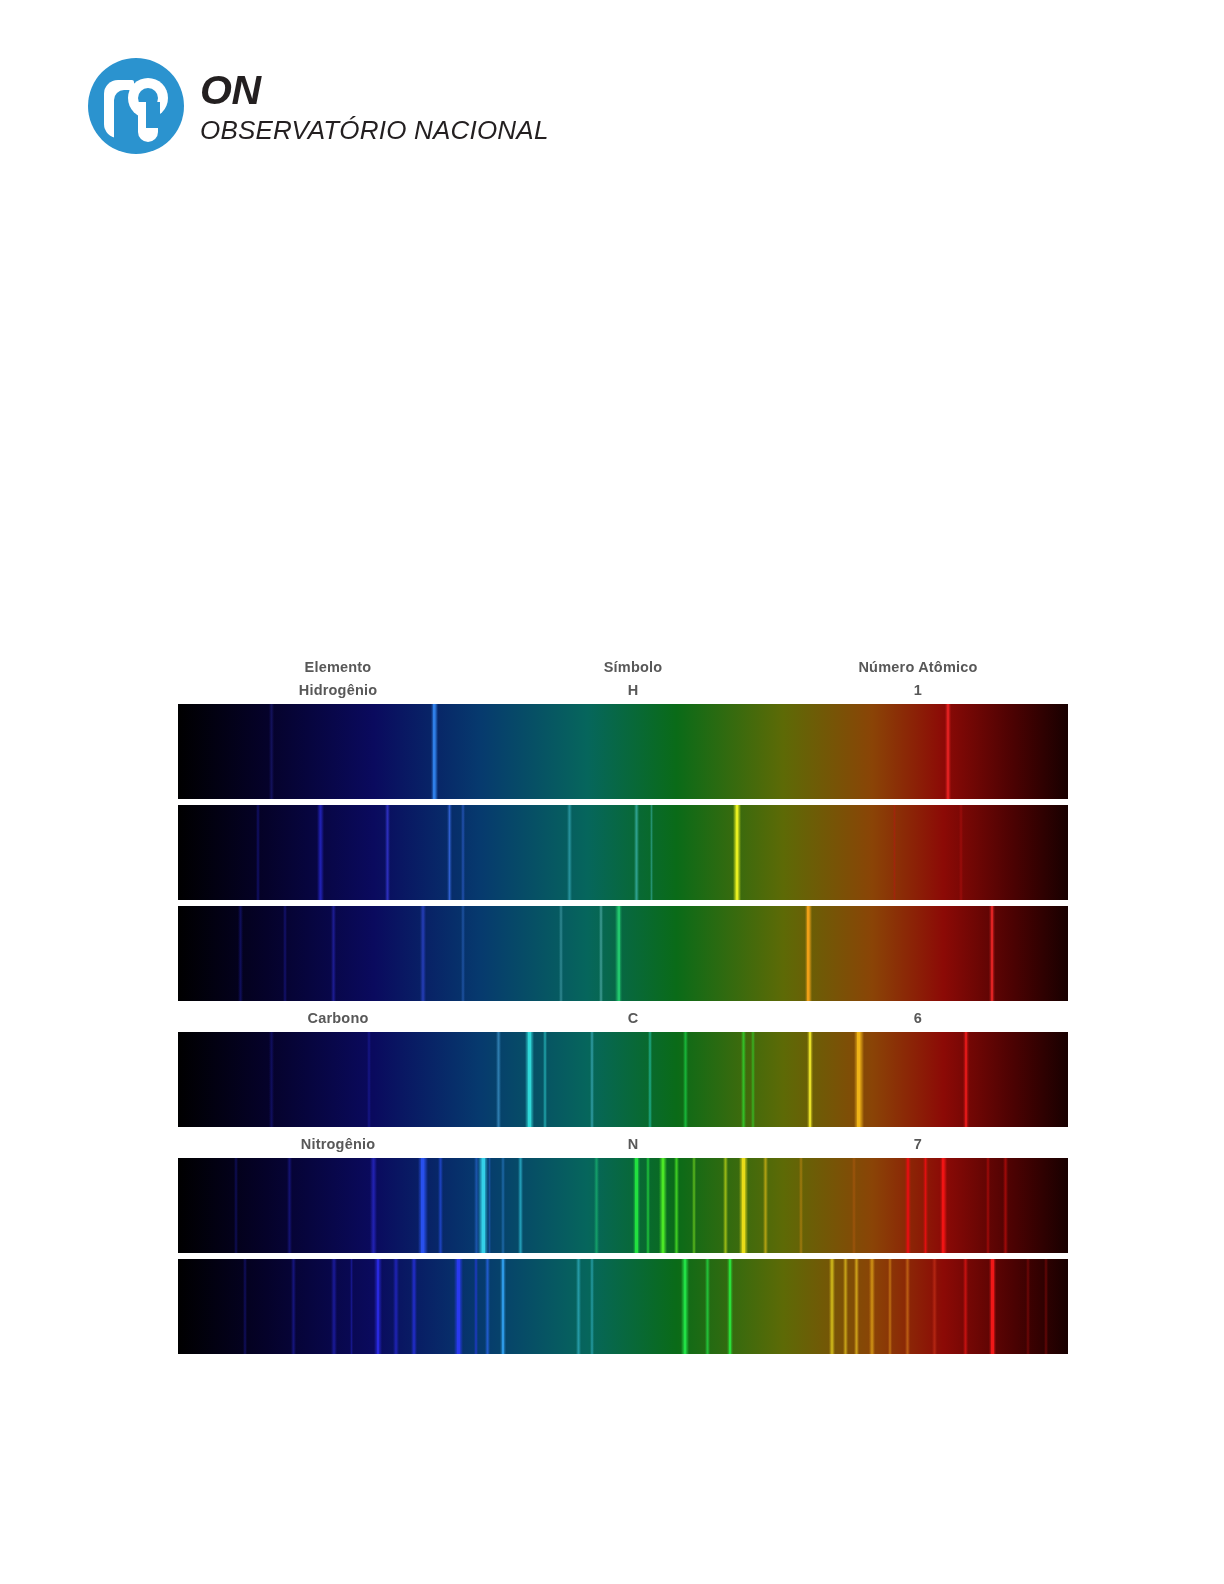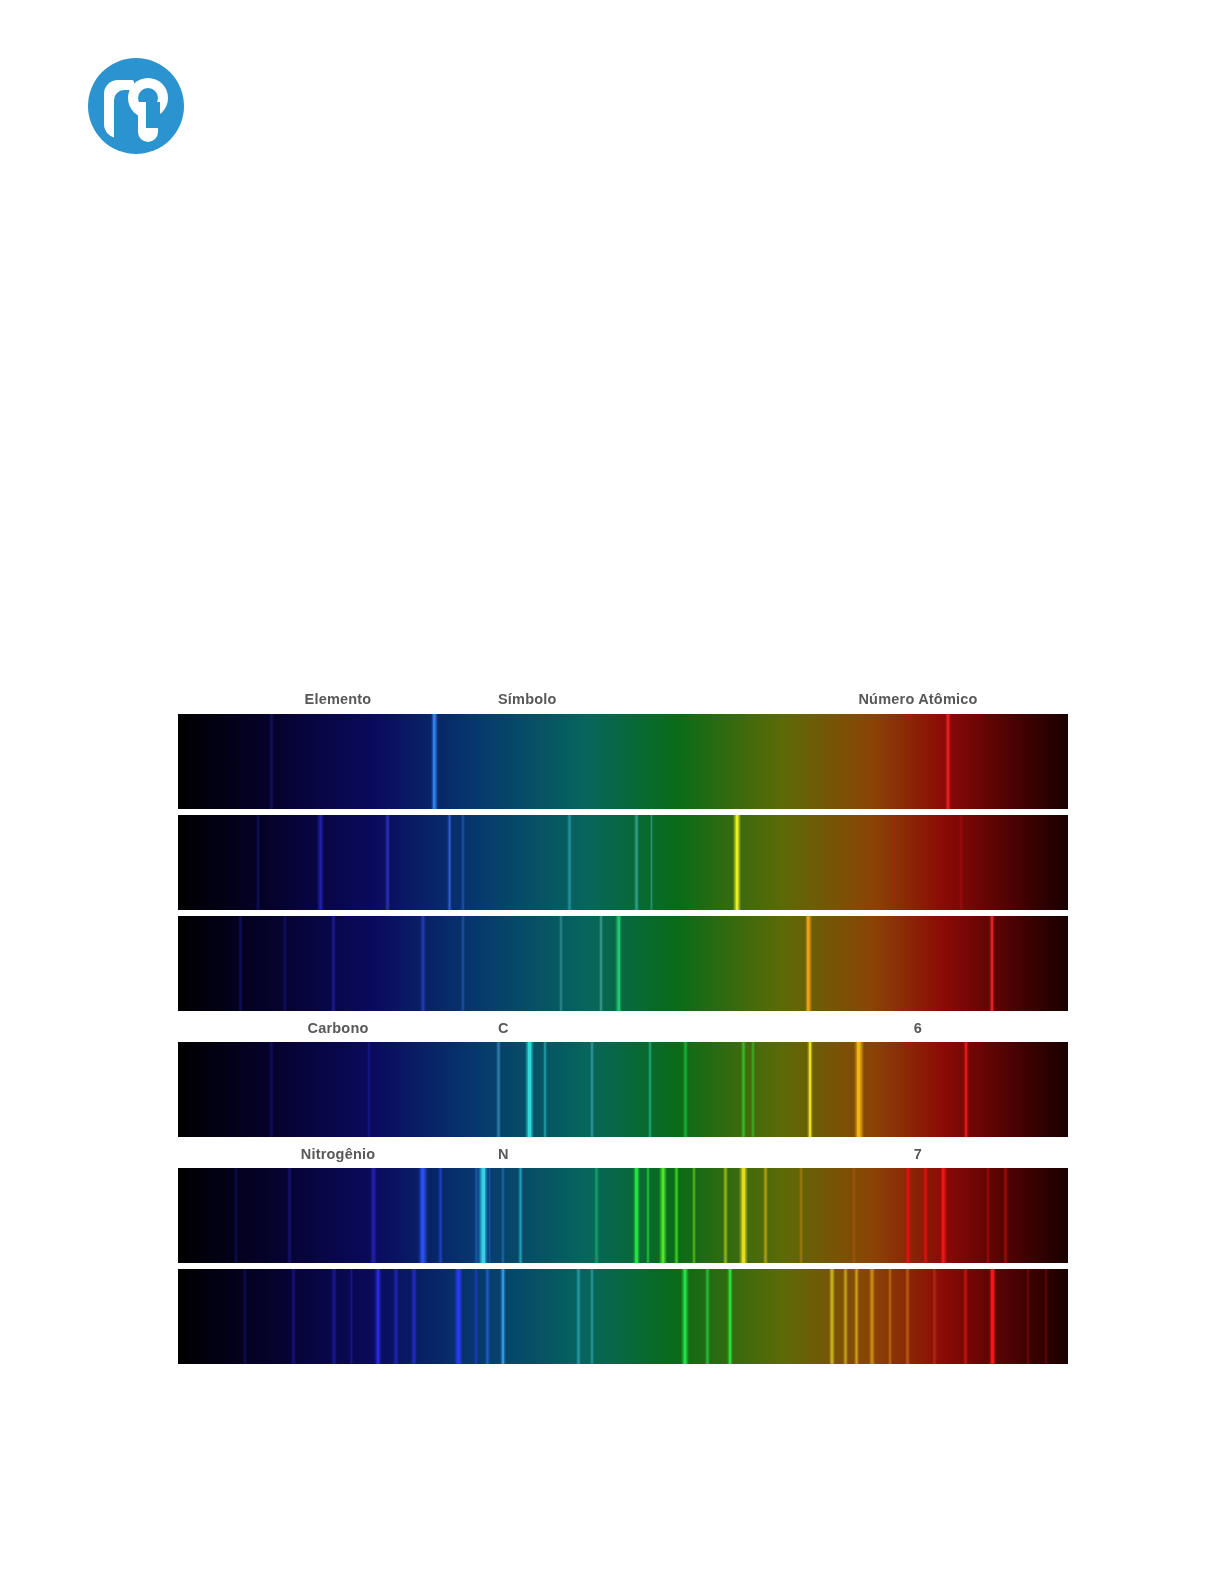--- a/index.html
+++ b/index.html
@@ -124,28 +124,27 @@
     display: flex;
     width: 890px;
     color: #585858;
     font-size: 14.5px;
     font-weight: bold;
     letter-spacing: 0.2px;
   }
   .table-head-row {
     height: 24px;
     align-items: center;
-    margin-top: 32px;
   }
   .element-label-row {
     height: 22px;
     align-items: center;
   }
   .col-element  { width: 320px; text-align: center; }
-  .col-symbol   { width: 270px; text-align: left; }
+  .col-symbol   { width: 270px; text-align: center; }
   .col-number   { width: 300px; text-align: center; }
 
   .spectrum-strip {
     width: 890px;
     height: 95px;
     position: relative;
     overflow: hidden;
     background: #000;
     margin-top: 3px;
     margin-bottom: 6px;
@@ -170,31 +169,40 @@
 <div id="page-header">
   <div id="logo-mark">
     <div class="disc"></div>
     <div class="glyph-left"></div>
     <div class="glyph-left-cut"></div>
     <div class="glyph-ring"></div>
     <div class="glyph-ring-inner"></div>
     <div class="glyph-tail"></div>
     <div class="glyph-tail-cut"></div>
   </div>
+  <div id="logo-text">
+    <div id="logo-acronym">ON</div>
+    <div id="logo-fullname">OBSERVATÓRIO NACIONAL</div>
+  </div>
 </div>
 
 <div id="spectra-table">
 
   <div class="table-head-row">
     <div class="col-element">Elemento</div>
     <div class="col-symbol">Símbolo</div>
     <div class="col-number">Número Atômico</div>
   </div>
 
   <div id="rows-container">
+      <div class="element-label-row">
+        <div class="col-element">Hidrogênio</div>
+        <div class="col-symbol">H</div>
+        <div class="col-number">1</div>
+      </div>
       <div class="spectrum-strip">
         <div class="spectrum-base" style="background: linear-gradient(to right, rgb(0, 0, 0) 0%, rgb(5, 2, 42) 10%, rgb(10, 10, 94) 22%, rgb(6, 58, 110) 34%, rgb(6, 102, 92) 46%, rgb(10, 107, 24) 56%, rgb(93, 106, 6) 68%, rgb(138, 68, 6) 78%, rgb(140, 10, 6) 86%, rgb(74, 2, 2) 94%, rgb(24, 0, 0) 100%);"></div>
         <div class="spectrum-lines">
           <div class="spec-line" style="left: calc(10.5% - 2.4px); width: 4.8px; background: linear-gradient(to right, rgba(0, 0, 0, 0) 0%, rgb(42, 42, 170) 45%, rgb(42, 42, 170) 55%, rgba(0, 0, 0, 0) 100%); opacity: 0.35;"></div>
           <div class="spec-line" style="left: calc(28.8% - 3.52px); width: 7.04px; background: linear-gradient(to right, rgba(0, 0, 0, 0) 0%, rgb(47, 127, 232) 45%, rgb(47, 127, 232) 55%, rgba(0, 0, 0, 0) 100%); opacity: 1;"></div>
           <div class="spec-line" style="left: calc(28.8% - 1.1px); width: 2.2px; background: rgb(47, 127, 232); opacity: 1;"></div>
           <div class="spec-line" style="left: calc(86.5% - 3.2px); width: 6.4px; background: linear-gradient(to right, rgba(0, 0, 0, 0) 0%, rgb(224, 32, 32) 45%, rgb(224, 32, 32) 55%, rgba(0, 0, 0, 0) 100%); opacity: 0.95;"></div>
           <div class="spec-line" style="left: calc(86.5% - 1px); width: 2px; background: rgb(224, 32, 32); opacity: 1;"></div>
         </div>
       </div>

